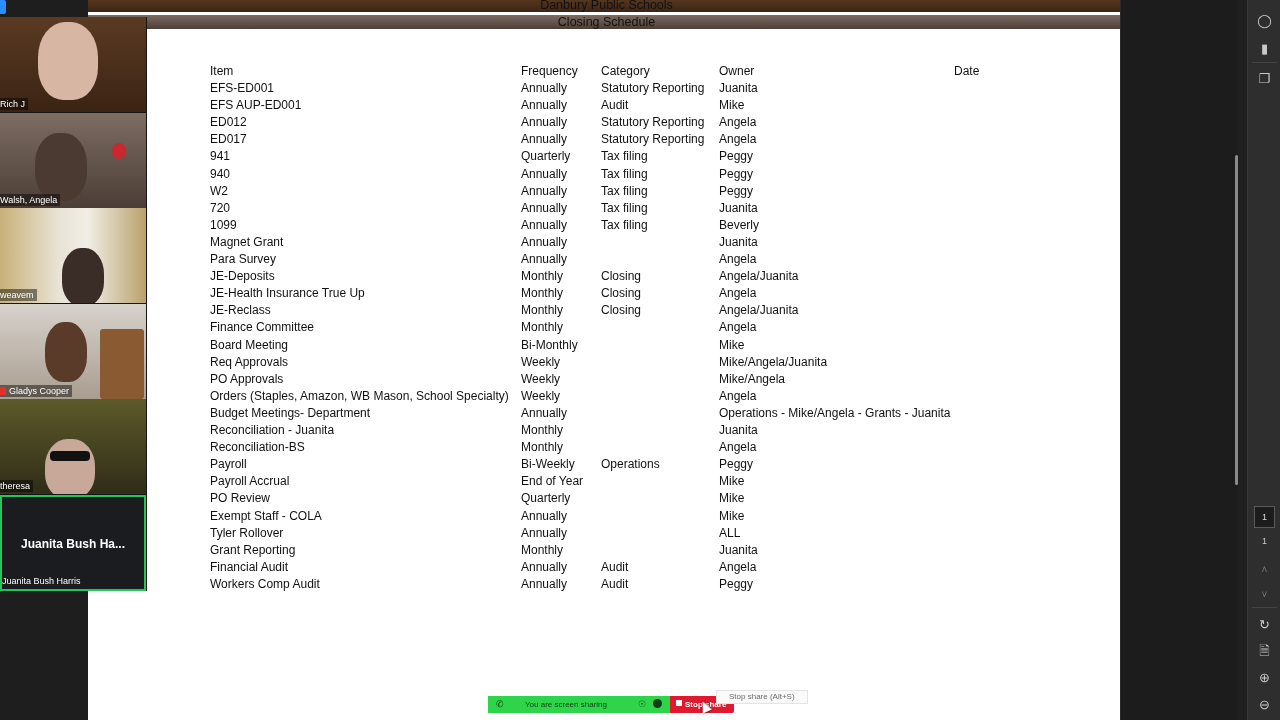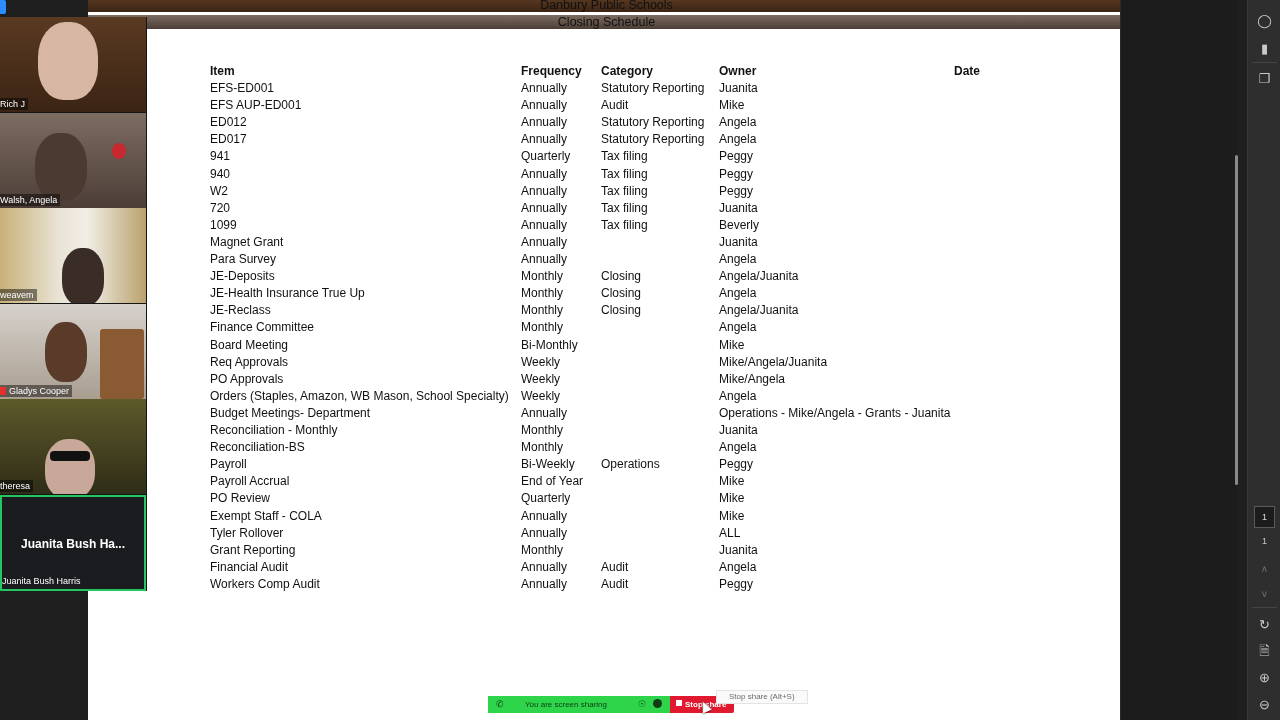--- a/index.html
+++ b/index.html
@@ -12,21 +12,21 @@
 
   
   .doc { position: absolute; left: 88px; top: 0; width: 1032px; height: 720px; background: #ffffff; overflow: hidden; }
   .doc-title { position: absolute; left: 0; width: 1037px; text-align: center; font-size: 12.5px; color: #111; }
   .doc-title.t1 { top: -2px; }
   .doc-title.t2 { top: 15px; }
 
   .tbl { position: absolute; left: 0; top: 64px; }
   .row { position: absolute; left: 0; height: 17px; font-size: 12px; color: #111; white-space: nowrap; }
   .row span { position: absolute; top: 0; }
-  .hdr span { font-weight: bold; }
+  .hdr span { font-weight: normal; }
   .c-item { left: 122px; }
   .c-freq { left: 433px; }
   .c-cat  { left: 513px; text-align: right; }
   .c-own  { left: 631px; }
   .c-date { left: 866px; }
 
   
   .right-dark { position: absolute; left: 1120px; top: 0; width: 117px; height: 720px; background: #1c1c1c; border-left: 1px solid #2a2a2a; }
   .right-dark .scroll-thumb { position: absolute; right: -1px; top: 155px; width: 3px; height: 330px; background: #8a8a8a; border-radius: 2px; }
   .right-toolbar { position: absolute; left: 1247px; top: 0; width: 33px; height: 720px; background: #2e2e2e; border-left: 1px solid #3a3a3a; }
@@ -196,21 +196,21 @@
           <span class="c-cat"></span>
           <span class="c-own">Angela</span>
         </div>
         <div class="row" style="top: 341.9px;">
           <span class="c-item">Budget Meetings- Department</span>
           <span class="c-freq">Annually</span>
           <span class="c-cat"></span>
           <span class="c-own">Operations - Mike/Angela - Grants - Juanita</span>
         </div>
         <div class="row" style="top: 359px;">
-          <span class="c-item">Reconciliation - Monthly</span>
+          <span class="c-item">Reconciliation - Juanita</span>
           <span class="c-freq">Monthly</span>
           <span class="c-cat"></span>
           <span class="c-own">Juanita</span>
         </div>
         <div class="row" style="top: 376.1px;">
           <span class="c-item">Reconciliation-BS</span>
           <span class="c-freq">Monthly</span>
           <span class="c-cat"></span>
           <span class="c-own">Angela</span>
         </div>

